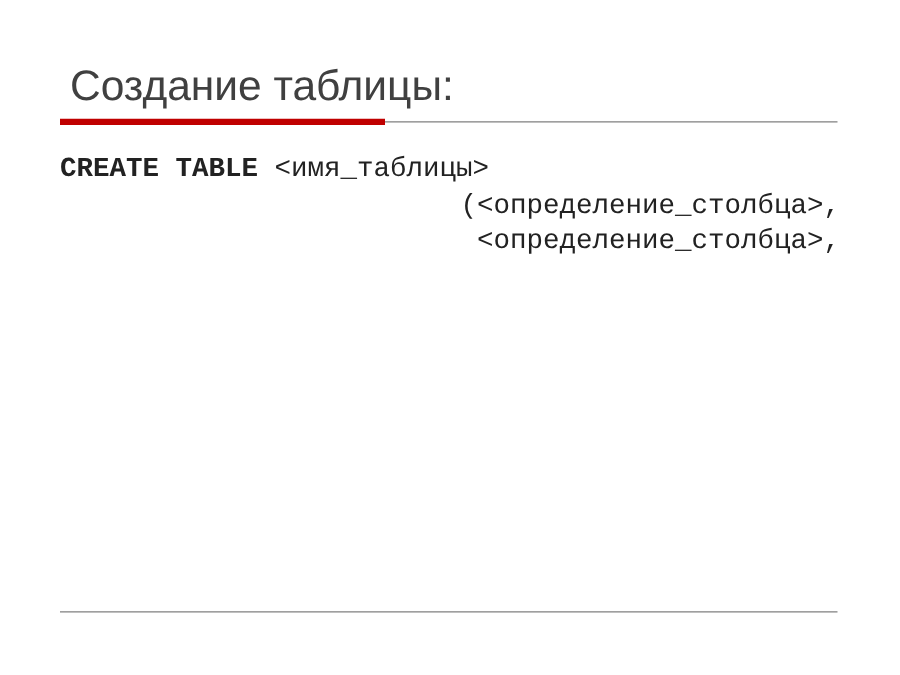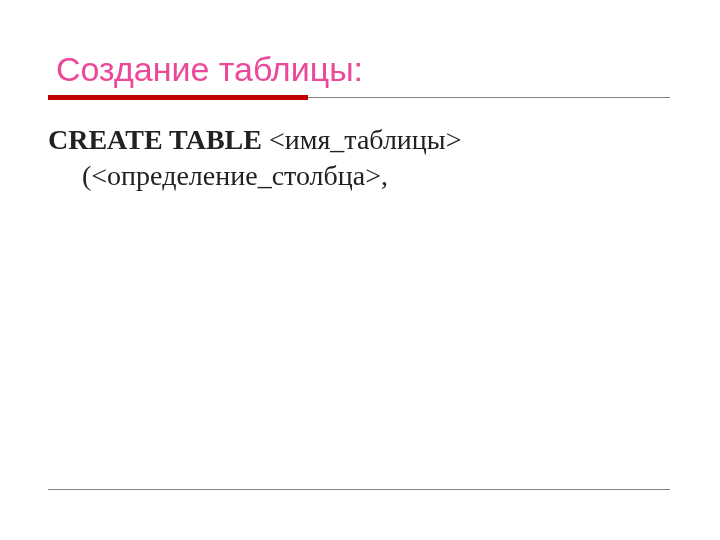--- a/index.html
+++ b/index.html
@@ -15,21 +15,21 @@
       position: relative;
     }
     .slide {
       width: 100%;
       height: 100%;
       padding: 50px 48px 40px 48px;
       position: relative;
     }
     .title {
       font-size: 34px;
-      color: #ec4899;
+      color: #404040;
       font-weight: 400;
       margin-left: 8px;
       margin-bottom: 6px;
       font-family: Verdana, Geneva, sans-serif;
     }
     .title-underline {
       position: relative;
       width: 622px;
       height: 5px;
       margin-bottom: 22px;
@@ -44,34 +44,35 @@
     }
     .title-underline-gray {
       position: absolute;
       left: 0;
       top: 2px;
       width: 622px;
       height: 1px;
       background: #808080;
     }
     .content {
-      font-size: 28px;
+      font-size: 22px;
       color: #222222;
       line-height: 1.3;
-      font-family: Liberation Serif, serif;
+      font-family: Liberation Mono, monospace;
       margin-left: 0;
     }
     .line1 {
       font-weight: 400;
     }
     .keyword {
       font-weight: 700;
     }
     .line2, .line3, .line4 {
-      margin-left: 34px;
+      margin-left: 50px;
+      text-align: right;
     }
     .footer-line {
       position: absolute;
       left: 48px;
       bottom: 50px;
       width: 622px;
       height: 1px;
       background: #808080;
     }
   </style>
@@ -82,15 +83,16 @@
   <div class="title">Создание таблицы:</div>
   <div class="title-underline">
     <div class="title-underline-gray"></div>
     <div class="title-underline-red"></div>
   </div>
   <div class="content">
     <div class="line1">
       <span class="keyword">CREATE TABLE</span><span> &lt;имя_таблицы&gt;</span>
     </div>
     <div class="line2">(&lt;определение_столбца&gt;,</div>
+    <div class="line3">&lt;определение_столбца&gt;,</div>
   </div>
   <div class="footer-line"></div>
 </div>
 
 </body></html>

